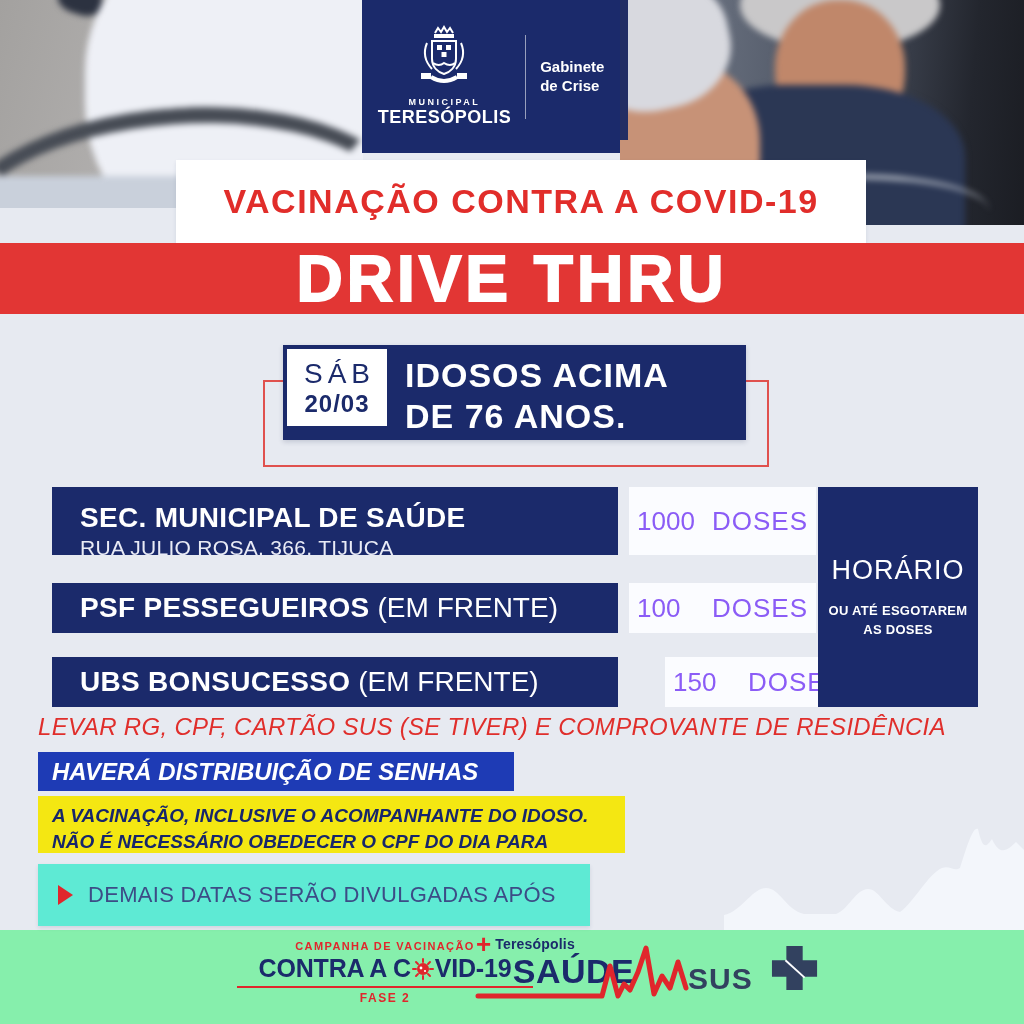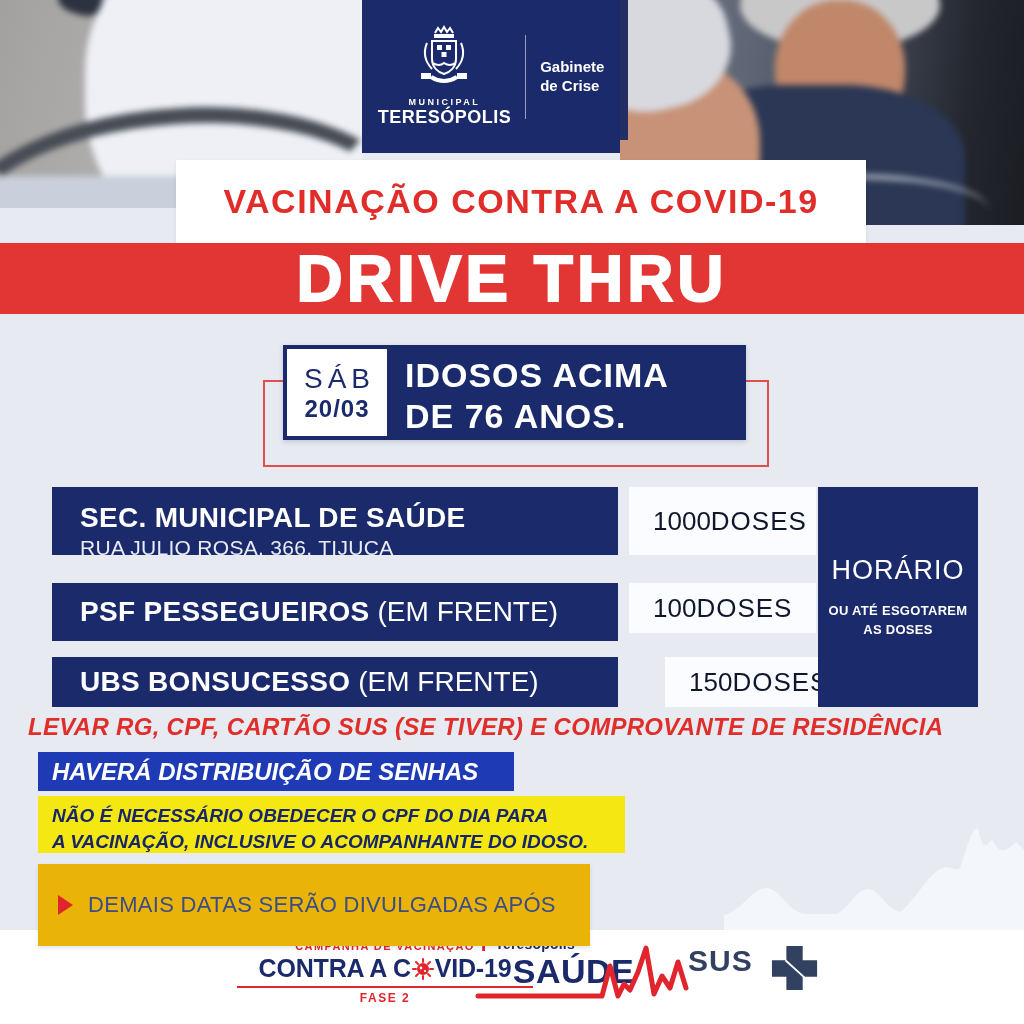--- a/index.html
+++ b/index.html
@@ -39,77 +39,77 @@
               display:flex;align-items:center;justify-content:center;box-shadow:0 2px 4px rgba(40,50,90,.10);}
   .subtitle{color:#e12d2a;font-size:34px;font-weight:700;letter-spacing:1.5px;}
   .red-banner{position:absolute;left:0;top:243px;width:1024px;height:71px;background:#e23634;z-index:6;
               display:flex;align-items:center;justify-content:center;}
   .main-title{color:#fff;font-size:64px;font-weight:700;letter-spacing:4px;-webkit-text-stroke:2px #ffffff;}
 
   
   .red-outline{position:absolute;left:263px;top:380px;width:506px;height:87px;border:2px solid #e0514e;z-index:6;}
   .sched-box{position:absolute;left:283px;top:345px;width:463px;height:95px;background:#1b2a6b;z-index:7;
              box-shadow:0 2px 5px rgba(30,40,80,.18);}
-  .sched-date-cell{position:absolute;left:4px;top:4px;width:100px;height:87px;background:#ffffff;
+  .sched-date-cell{position:absolute;left:4px;top:4px;width:100px;height:77px;background:#ffffff;
                    display:flex;flex-direction:column;align-items:center;justify-content:center;}
   .sched-day{color:#1b2a6b;font-size:28px;font-weight:400;letter-spacing:5px;margin-right:-5px;}
   .sched-date{color:#1b2a6b;font-size:24px;font-weight:700;letter-spacing:1px;}
   .audience{position:absolute;left:122px;top:10px;color:#fff;font-size:34px;font-weight:700;line-height:1.22;letter-spacing:1px;}
 
   
   .row-blue{position:absolute;left:52px;width:566px;background:#1b2a6b;color:#fff;padding-left:28px;z-index:5;}
   .row1{top:487px;height:68px;padding-top:15px;}
-  .row2{top:583px;height:58px;display:flex;align-items:center;}
+  .row2{top:583px;height:50px;display:flex;align-items:center;}
   .row3{top:657px;height:50px;display:flex;align-items:center;}
   .loc-name{font-size:28px;font-weight:700;letter-spacing:.3px;}
   .loc-suffix{font-size:28px;font-weight:400;margin-left:8px;}
   .loc-detail{font-size:21px;font-weight:400;color:#e9ebf6;margin-top:2px;letter-spacing:.3px;}
   .doses-box{position:absolute;left:629px;width:187px;background:#fbfcff;z-index:5;
-             display:flex;align-items:center;justify-content:space-between;padding:0 24px;
-             color:#0f172a;font-size:26px;font-weight:400;}
+             display:flex;align-items:center;justify-content:space-between;padding:0 8px;
+             color:#8b5cf6;font-size:26px;font-weight:400;}
   .d1{top:487px;height:68px;} .d2{top:583px;height:50px;} .d3{top:657px;height:50px;margin-left:36px;}
   .doses-label{letter-spacing:1px;}
 
   
   .hours-box{position:absolute;left:818px;top:487px;width:160px;height:220px;background:#1b2a6b;z-index:5;
              display:flex;flex-direction:column;align-items:center;justify-content:center;text-align:center;color:#fff;}
   .hours-label{font-size:27px;font-weight:400;letter-spacing:1px;}
   .hours-time{font-size:26px;font-weight:700;letter-spacing:.5px;margin-top:2px;}
   .hours-note{font-size:13px;font-weight:700;margin-top:16px;line-height:1.45;letter-spacing:.3px;}
 
   
-  .levar-line{position:absolute;left:28px;top:713px;width:950px;color:#e02e2b;
-              font-size:24px;font-weight:700;font-style:italic;letter-spacing:.3px;z-index:5;}
+  .levar-line{position:absolute;left:38px;top:713px;width:950px;color:#e02e2b;
+              font-size:24px;font-weight:400;font-style:italic;letter-spacing:.3px;z-index:5;}
   .havera-box{position:absolute;left:38px;top:752px;width:476px;height:39px;background:#1e3bb5;z-index:5;
               display:flex;align-items:center;padding-left:14px;color:#fff;font-size:24px;font-weight:700;font-style:italic;}
   .yellow-box{position:absolute;left:38px;top:796px;width:587px;height:57px;background:#f4e712;z-index:5;
               padding:7px 14px;color:#17266b;font-size:19px;font-weight:700;font-style:italic;line-height:1.35;}
-  .dates-box{position:absolute;left:38px;top:864px;width:552px;height:82px;background:#eab308;z-index:5;
+  .dates-box{position:absolute;left:38px;top:864px;width:552px;height:62px;background:#5eead4;z-index:5;
              display:flex;align-items:center;box-shadow:0 2px 4px rgba(40,50,90,.12);}
   .tri-icon{width:0;height:0;border-left:15px solid #e0262c;border-top:10px solid transparent;border-bottom:10px solid transparent;
             margin-left:20px;margin-right:15px;flex:none;}
   .dates-text{color:#3c4c86;font-size:22px;font-weight:400;line-height:1.35;letter-spacing:.3px;}
 
   
   .wave{position:absolute;right:0;top:812px;z-index:2;}
 
   
-  .footer{position:absolute;left:0;top:930px;width:1024px;height:94px;background:#ffffff;z-index:4;}
+  .footer{position:absolute;left:0;top:930px;width:1024px;height:94px;background:#86efac;z-index:4;}
   .campaign{position:absolute;left:225px;top:10px;width:320px;text-align:center;}
   .campaign-small{color:#e0262c;font-size:11px;font-weight:700;letter-spacing:1.4px;}
   .campaign-main{display:flex;align-items:center;justify-content:center;color:#1b2a6b;font-size:25px;font-weight:700;letter-spacing:-.2px;margin-top:2px;}
   .campaign-rule{width:296px;height:2px;background:#e0262c;margin:3px auto 3px auto;}
   .phase{color:#e0262c;font-size:12px;font-weight:700;letter-spacing:1.5px;}
   .saude{position:absolute;left:452px;top:4px;width:215px;}
   .saude-top{display:flex;align-items:center;gap:4px;margin-left:24px;}
   .saude-plus{color:#e0262c;font-size:26px;font-weight:700;line-height:20px;}
   .saude-city{color:#1b2a6b;font-size:14px;font-weight:700;letter-spacing:.2px;}
   .saude-name{color:#1b2a6b;font-size:34px;font-weight:700;letter-spacing:.5px;margin-left:28px;line-height:34px;text-align:center;}
   .saude-ekg{position:absolute;left:20px;top:6px;}
-  .sus{position:absolute;left:688px;top:14px;display:flex;align-items:flex-start;gap:18px;}
+  .sus{position:absolute;left:688px;top:14px;display:flex;align-items:flex-end;gap:18px;}
   .sus-text{color:#32415f;font-size:30px;font-weight:700;letter-spacing:1px;}
 </style>
 </head>
 <body>
 
 <div class="poster">
 
   <div class="photo photo-left">
     <div class="blur-wrap">
       <div class="dark-object"></div>
@@ -210,22 +210,22 @@
       <div>OU ATÉ ESGOTAREM</div>
       <div>AS DOSES</div>
     </div>
   </div>
 
   <div class="levar-line">LEVAR RG, CPF, CARTÃO SUS (SE TIVER) E COMPROVANTE DE RESIDÊNCIA</div>
   <div class="havera-box">
     <span>HAVERÁ DISTRIBUIÇÃO DE SENHAS</span>
   </div>
   <div class="yellow-box">
+    <div>A VACINAÇÃO, INCLUSIVE O ACOMPANHANTE DO IDOSO.</div>
     <div>NÃO É NECESSÁRIO OBEDECER O CPF DO DIA PARA</div>
-    <div>A VACINAÇÃO, INCLUSIVE O ACOMPANHANTE DO IDOSO.</div>
   </div>
   <div class="dates-box">
     <span class="tri-icon"></span>
     <div class="dates-text">
       <div>DEMAIS DATAS SERÃO DIVULGADAS APÓS</div>
     </div>
   </div>
 
   <div class="wave">
     <svg width="300" height="120" viewBox="0 0 300 120">

